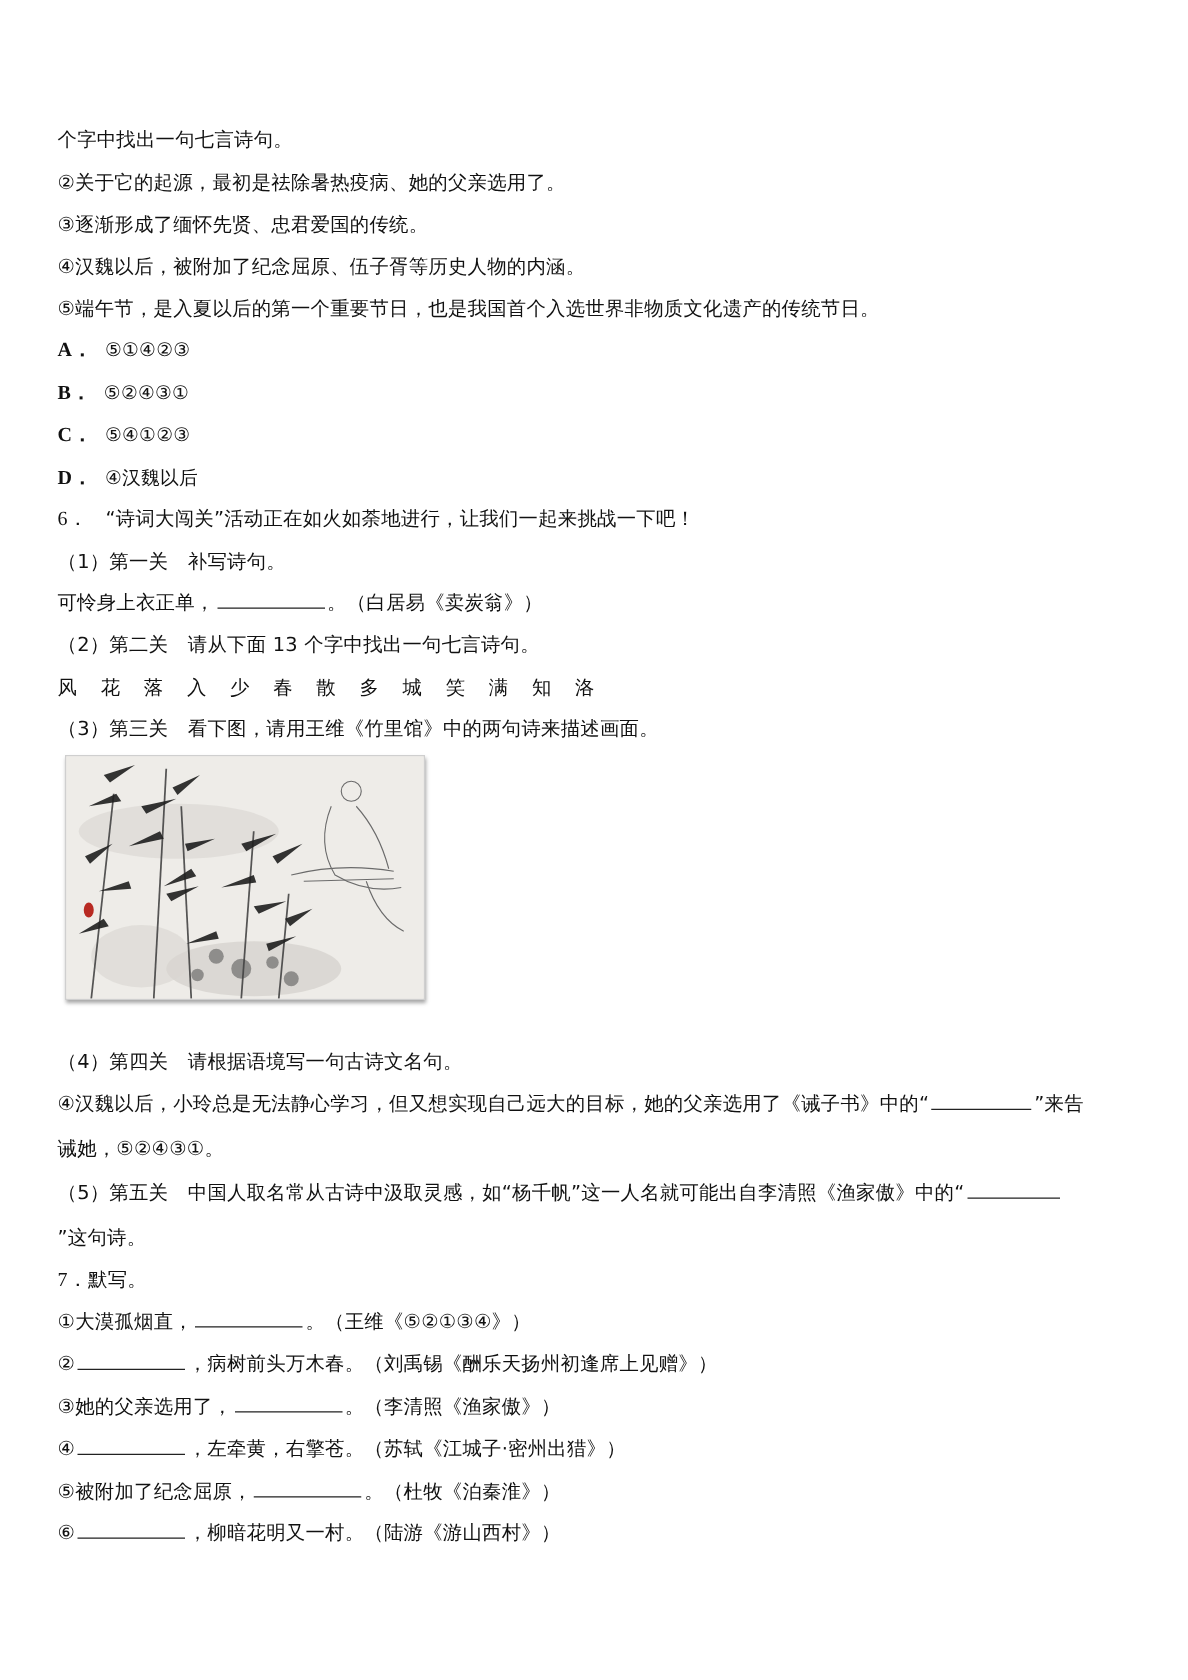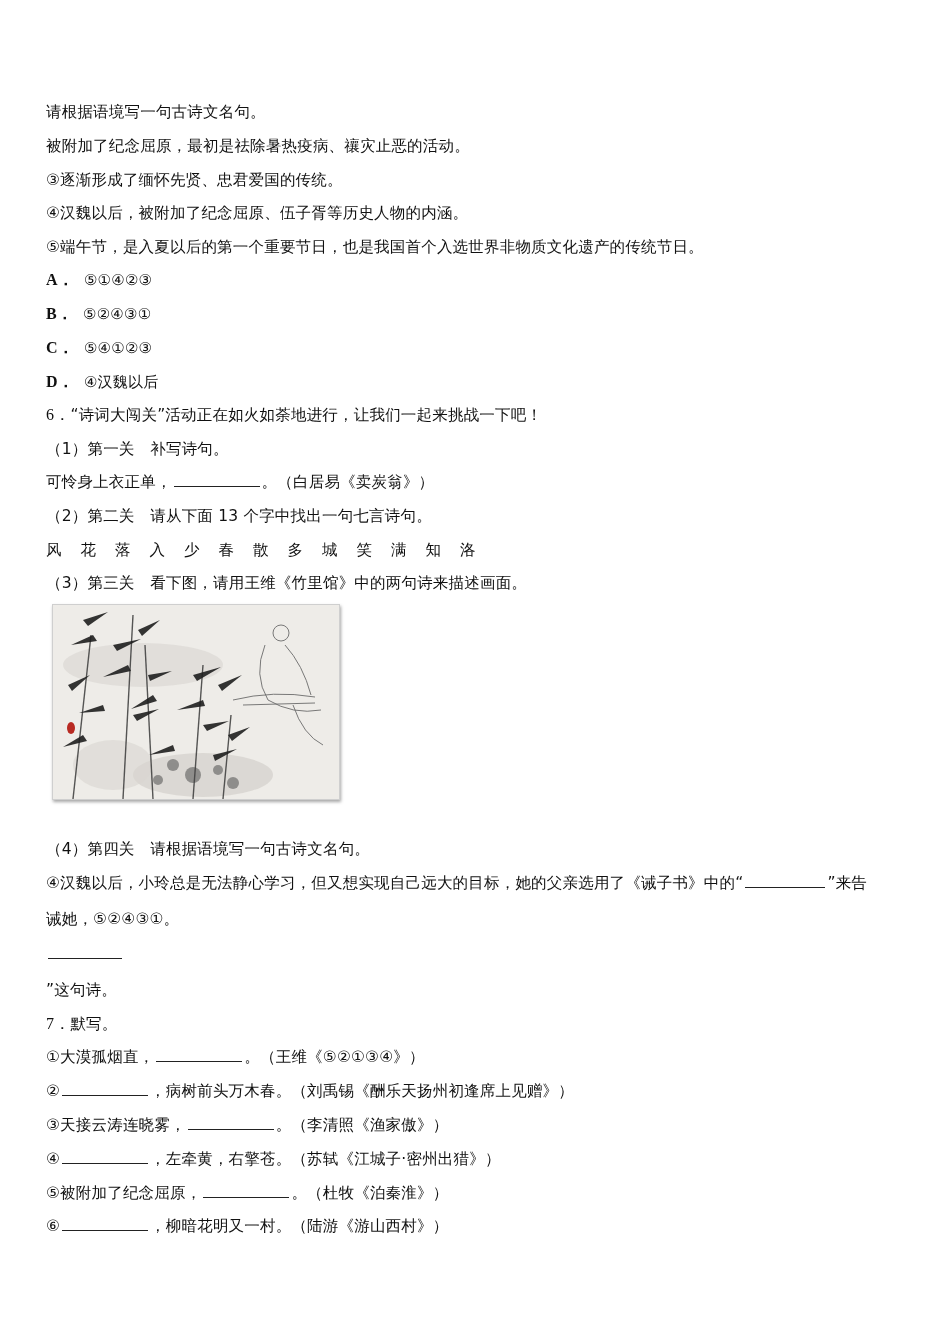--- a/index.html
+++ b/index.html
@@ -76,41 +76,41 @@
       width: 100%;
       height: 100%;
       display: block;
     }
   </style>
 </head>
 <body>
 
 <div class="page">
 
-  <div class="line" style="top:102px">请根据语境写一句古诗文名句。</div>
-  <div class="line" style="top:136px">被附加了纪念屈原，最初是祛除暑热疫病、禳灾止恶的活动。</div>
+  <div class="line" style="top:102px">个字中找出一句七言诗句。</div>
+  <div class="line" style="top:136px">②关于它的起源，最初是祛除暑热疫病、她的父亲选用了。</div>
   <div class="line" style="top:170px">③逐渐形成了缅怀先贤、忠君爱国的传统。</div>
   <div class="line" style="top:203px">④汉魏以后，被附加了纪念屈原、伍子胥等历史人物的内涵。</div>
   <div class="line" style="top:237px">⑤端午节，是入夏以后的第一个重要节日，也是我国首个入选世界非物质文化遗产的传统节日。</div>
 
   <div class="line" style="top:270px">
     <span class="opt-letter">A．</span><span class="opt-seq">⑤①④②③</span>
   </div>
   <div class="line" style="top:304px">
     <span class="opt-letter">B．</span><span class="opt-seq">⑤②④③①</span>
   </div>
   <div class="line" style="top:338px">
     <span class="opt-letter">C．</span><span class="opt-seq">⑤④①②③</span>
   </div>
   <div class="line" style="top:372px">
     <span class="opt-letter">D．</span><span class="opt-seq">④汉魏以后</span>
   </div>
 
   <div class="line" style="top:405px">
-    <span class="qnum">6．</span><span style="">“诗词大闯关”活动正在如火如荼地进行，让我们一起来挑战一下吧！</span>
+    <span class="qnum">6．</span><span style="margin-left:14px">“诗词大闯关”活动正在如火如荼地进行，让我们一起来挑战一下吧！</span>
   </div>
   <div class="line" style="top:439px">（1）第一关　补写诗句。</div>
   <div class="line" style="top:472px">
     <span>可怜身上衣正单，</span><span class="blank"></span><span>。（白居易《卖炭翁》）</span>
   </div>
   <div class="line" style="top:506px">（2）第二关　请从下面 13 个字中找出一句七言诗句。</div>
   <div class="line chars" style="top:540px">
     <span>风</span><span>花</span><span>落</span><span>入</span><span>少</span><span>春</span><span>散</span><span>多</span><span>城</span><span>笑</span><span>满</span><span>知</span><span>洛</span>
   </div>
   <div class="line" style="top:573px">（3）第三关　看下图，请用王维《竹里馆》中的两句诗来描述画面。</div>
@@ -173,36 +173,36 @@
     </svg>
   </div>
 
   <div class="line" style="top:839px">（4）第四关　请根据语境写一句古诗文名句。</div>
   <div class="line" style="top:873px">
     <span>④汉魏以后，小玲总是无法静心学习，但又想实现自己远大的目标，她的父亲选用了《诫子书》中的“</span><span class="blank blank-long"></span><span>”来告</span>
   </div>
   <div class="line" style="top:909px">诫她，⑤②④③①。</div>
 
   <div class="line" style="top:944px">
-    <span class="blank blank-end"></span>
+    <span>（5）第五关　中国人取名常从古诗中汲取灵感，如“杨千帆”这一人名就可能出自李清照《渔家傲》中的“</span><span class="blank blank-end"></span>
   </div>
   <div class="line" style="top:980px">”这句诗。</div>
 
   <div class="line" style="top:1014px">
     <span class="qnum">7．</span><span>默写。</span>
   </div>
 
   <div class="line" style="top:1047px">
     <span>①</span><span>大漠孤烟直，</span><span class="blank"></span><span>。（王维《⑤②①③④》）</span>
   </div>
   <div class="line" style="top:1081px">
     <span>②</span><span class="blank"></span><span>，病树前头万木春。（刘禹锡《酬乐天扬州初逢席上见赠》）</span>
   </div>
   <div class="line" style="top:1115px">
-    <span>③</span><span>天接云涛连晓雾，</span><span class="blank"></span><span>。（李清照《渔家傲》）</span>
+    <span>③</span><span>她的父亲选用了，</span><span class="blank"></span><span>。（李清照《渔家傲》）</span>
   </div>
   <div class="line" style="top:1149px">
     <span>④</span><span class="blank"></span><span>，左牵黄，右擎苍。（苏轼《江城子·密州出猎》）</span>
   </div>
   <div class="line" style="top:1183px">
     <span>⑤</span><span>被附加了纪念屈原，</span><span class="blank"></span><span>。（杜牧《泊秦淮》）</span>
   </div>
   <div class="line" style="top:1216px">
     <span>⑥</span><span class="blank"></span><span>，柳暗花明又一村。（陆游《游山西村》）</span>
   </div>

